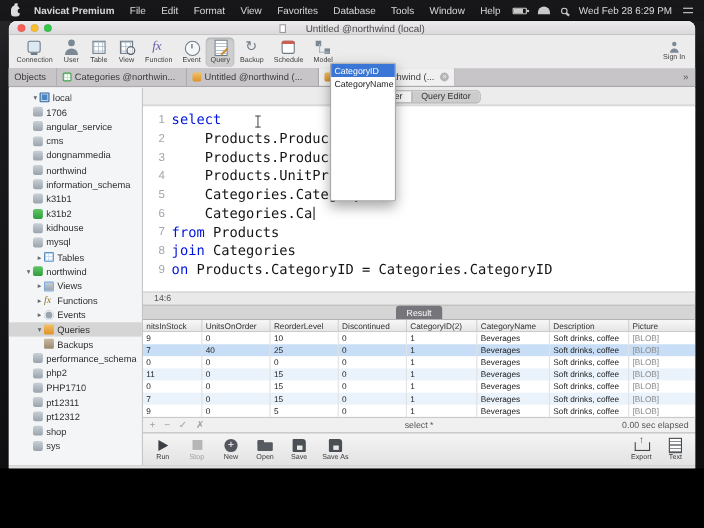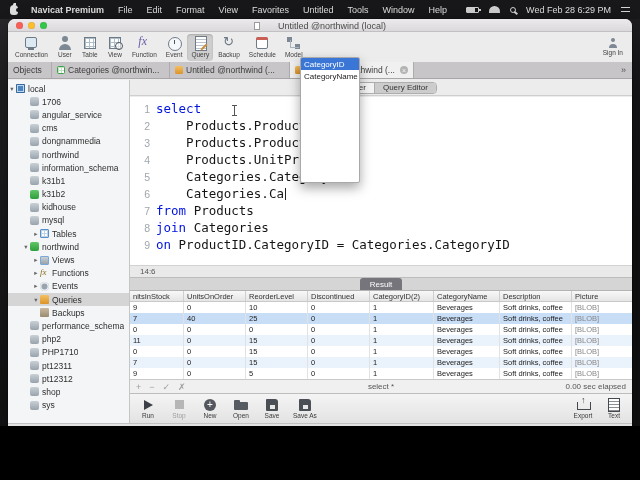--- a/index.html
+++ b/index.html
@@ -70,21 +70,21 @@
   .tab[data-icon] .tico{display:inline-block}
   .tab[data-icon="table"] .tico{background-color:#fff;border:1px solid #3f9e49;background-image:linear-gradient(#bfe4c3 1px,transparent 1px),linear-gradient(90deg,#bfe4c3 1px,transparent 1px);background-size:3px 3px}
   .tab[data-icon="query"] .tico{background:linear-gradient(#f3c064,#dd9326)}
   .tab .x{display:none}
   .tab.has-close .x{display:flex;width:8px;height:8px;border-radius:50%;background:#b4b4b4;color:#f5f5f5;font-size:7px;align-items:center;justify-content:center;margin-left:auto;flex:0 0 auto}
   .tab .x::before{content:"×"}
   .tab-overflow{margin-left:auto;font-size:9px;color:#555;padding:0 6px;display:flex;align-items:center}
 
   
   .sidebar{position:absolute;top:61px;left:0;width:122px;bottom:21px;background:#f4f5f7;border-right:1px solid #c5c5c5;overflow:hidden;padding-top:2px}
-  .tree-item{display:flex;align-items:center;height:13.2px;font-size:8.5px;color:#2e2e2e;padding-left:0;white-space:nowrap;overflow:hidden}
+  .tree-item{display:flex;align-items:center;height:13.2px;font-size:8.5px;color:#2e2e2e;padding-left:20px;white-space:nowrap;overflow:hidden}
   .tree-item.lv1{padding-left:14px}.tree-item.lv2{padding-left:24px}
   .tree-item.selected{background:#d5d5d5}
   .tw{width:8px;flex:0 0 auto;font-size:6.5px;color:#666;text-align:center}
   .exp-open .tw::before{content:"▾"}
   .exp-closed .tw::before{content:"▸"}
   .tree-icon{width:9px;height:9px;border-radius:2px;margin-right:3px;flex:0 0 auto;background:linear-gradient(#c9d0d6,#99a3ac);position:relative}
   [data-icon="conn"] .tree-icon{background:#4a85c2;border-radius:1px;box-shadow:inset 0 0 0 1px #38699c,inset 0 0 0 2px #bcd6ec}
   [data-icon="db-green"] .tree-icon{background:linear-gradient(#61c667,#2f9e3c)}
   [data-icon="tables"] .tree-icon{background-color:#fff;border:1px solid #5a8fc8;background-image:linear-gradient(#bcd4ea 1px,transparent 1px),linear-gradient(90deg,#bcd4ea 1px,transparent 1px);background-size:3px 3px;border-radius:1px}
   [data-icon="views"] .tree-icon{background-color:#eef4fa;border:1px solid #7aa7d9;border-radius:1px}
@@ -196,21 +196,21 @@
   <div class="menubar">
     <span class="apple"></span>
     <div class="mb-items">
 
     <span class="mb-item">Navicat Premium</span>
         <span class="mb-item">File</span>
         <span class="mb-item">Edit</span>
         <span class="mb-item">Format</span>
         <span class="mb-item">View</span>
         <span class="mb-item">Favorites</span>
-        <span class="mb-item">Untitled</span>
+        <span class="mb-item">Database</span>
         <span class="mb-item">Tools</span>
         <span class="mb-item">Window</span>
         <span class="mb-item">Help</span>
       </div>
     <div class="mb-right">
       <span class="battery"></span>
       <span class="wifi"></span>
       <span class="spot"></span>
       <span class="mb-clock">Wed Feb 28  6:29 PM</span>
       <span class="notif"></span>
@@ -489,21 +489,21 @@
       </div>
         <div class="ed-line">
         <span class="ln">8</span>
         <span class="kw">join</span>
         <span class="cd"> Categories</span>
 
       </div>
         <div class="ed-line">
         <span class="ln">9</span>
         <span class="kw">on</span>
-        <span class="cd"> ProductID.CategoryID = Categories.CategoryID</span>
+        <span class="cd"> Products.CategoryID = Categories.CategoryID</span>
 
       </div>
       </div>
     <span class="ibeam" style="position:absolute;left:226px;top:86px;z-index:20"></span>
 
     <div class="autocomplete">
 
     <div class="ac-item selected">CategoryID</div>
         <div class="ac-item">CategoryName</div>
       </div>

